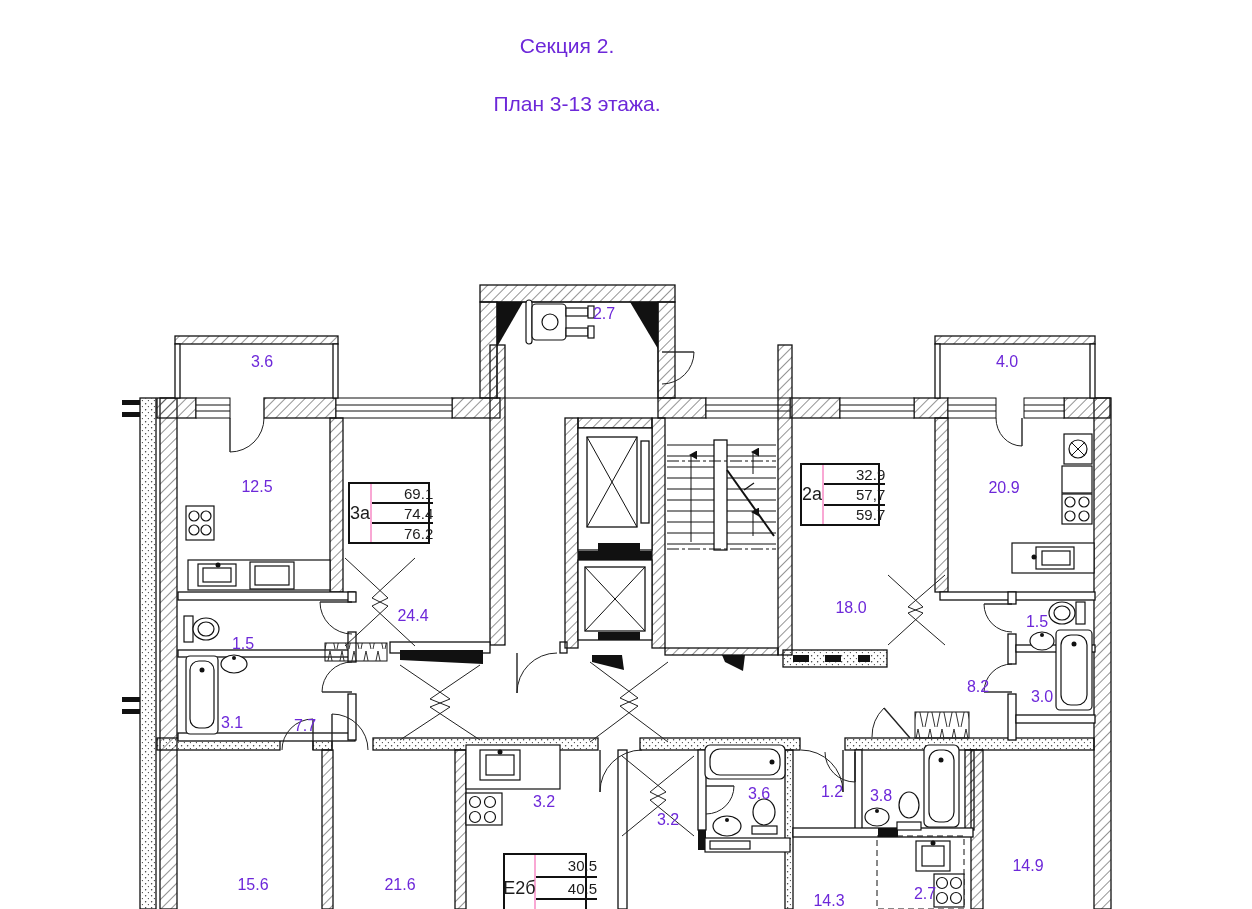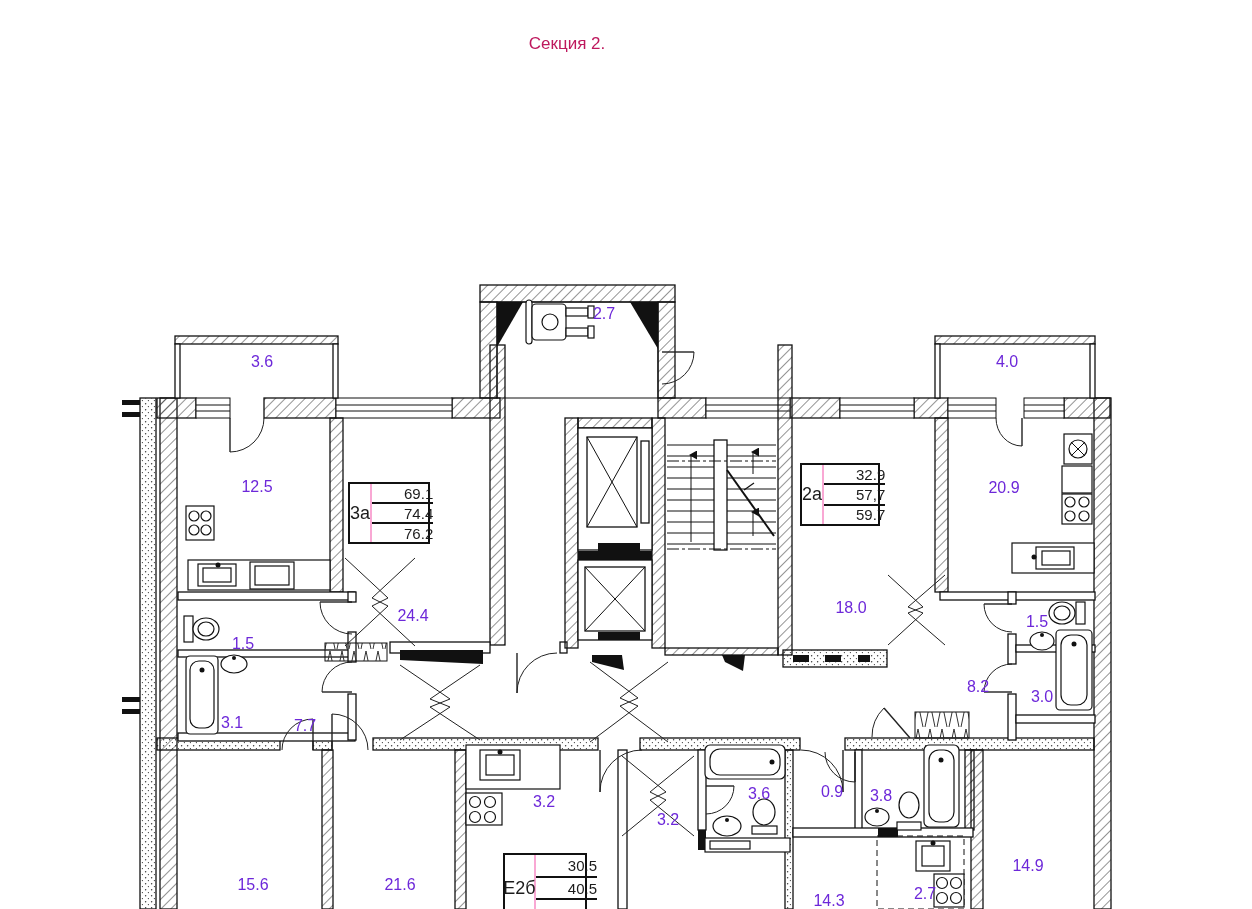--- a/index.html
+++ b/index.html
@@ -1,19 +1,19 @@
 <!DOCTYPE html>
 <html><head>
 <meta charset="utf-8">
 <style>
   html,body{margin:0;padding:0;background:#ffffff;}
   #stage{position:relative;width:1252px;height:909px;overflow:hidden;background:#fff;
          font-family:"Liberation Sans", sans-serif;color:#1c1c1c;}
   #plan-svg{position:absolute;left:0;top:0;}
-  .title{position:absolute;text-align:center;font-size:17px;color:#be185d;}
+  .title{position:absolute;text-align:center;font-size:21px;color:#6d28d9;}
   .rl{position:absolute;transform:translate(-50%,-50%);font-size:16px;white-space:nowrap;color:#6d28d9;}
   .apt{position:absolute;display:flex;border:2px solid #111;background:#fff;box-sizing:border-box;}
   .apt-type{display:flex;align-items:center;justify-content:center;width:36%;
             border-right:2px solid #f9a8d4;font-size:18px;}
   .apt-rows{display:flex;flex-direction:column;flex:1;}
   .apt-rows div{flex:1;display:flex;align-items:center;justify-content:center;
                 font-size:15px;border-top:2px solid #111;padding-left:32px;}
   .apt-rows div:first-child{border-top:none;}
   
   .w   {fill:url(#hatch);stroke:#111;stroke-width:1.3;}
@@ -355,40 +355,41 @@
     <path class="thin" d="M590,662 L638,698 L620,706 L668,742"></path>
         <path class="thin" d="M668,662 L620,698 L638,706 L590,742"></path>
     <path class="thin" d="M888,575 L923,607 L908,613 L945,645"></path>
         <path class="thin" d="M945,575 L908,607 L923,613 L888,645"></path>
     <path class="thin" d="M622,756 L666,792 L650,800 L694,836"></path>
         <path class="thin" d="M694,756 L650,792 L666,800 L622,836"></path>
   </g>
 </svg>
 
 <div class="title" style="left:447px;top:34px;width:240px">Секция 2.</div>
+<div class="title" style="left:457px;top:92px;width:240px">План 3-13 этажа.</div>
 
 <div class="rl" style="left:262px;top:362px">3.6</div>
 <div class="rl" style="left:257px;top:487px">12.5</div>
 <div class="rl" style="left:413px;top:616px">24.4</div>
 <div class="rl" style="left:243px;top:644px">1.5</div>
 <div class="rl" style="left:232px;top:723px">3.1</div>
 <div class="rl" style="left:305px;top:726px">7.7</div>
 <div class="rl" style="left:604px;top:314px">2.7</div>
 <div class="rl" style="left:851px;top:608px">18.0</div>
 <div class="rl" style="left:1007px;top:362px">4.0</div>
 <div class="rl" style="left:1004px;top:488px">20.9</div>
 <div class="rl" style="left:1037px;top:622px">1.5</div>
 <div class="rl" style="left:1042px;top:697px">3.0</div>
 <div class="rl" style="left:978px;top:687px">8.2</div>
 <div class="rl" style="left:253px;top:885px">15.6</div>
 <div class="rl" style="left:400px;top:885px">21.6</div>
 <div class="rl" style="left:544px;top:802px">3.2</div>
 <div class="rl" style="left:668px;top:820px">3.2</div>
 <div class="rl" style="left:759px;top:794px">3.6</div>
-<div class="rl" style="left:832px;top:792px">0.9</div>
+<div class="rl" style="left:832px;top:792px">1.2</div>
 <div class="rl" style="left:881px;top:796px">3.8</div>
 <div class="rl" style="left:829px;top:901px">14.3</div>
 <div class="rl" style="left:925px;top:894px">2.7</div>
 <div class="rl" style="left:1028px;top:866px">14.9</div>
 
 <div class="apt" style="left:348px;top:482px;width:82px;height:62px">
   <div class="apt-type">3а</div>
   <div class="apt-rows">
     <div>69.1</div>
     <div>74.4</div>

